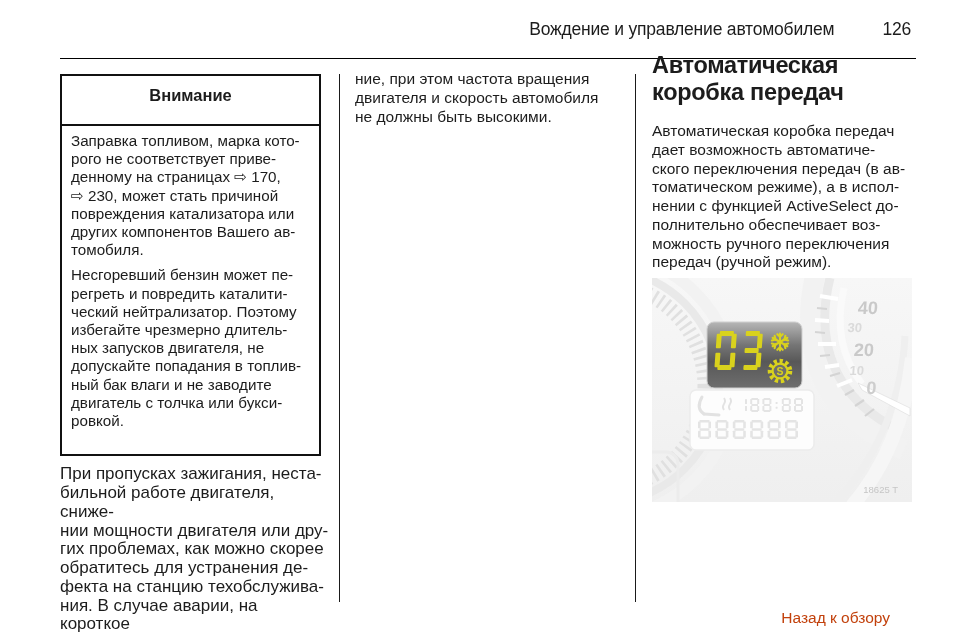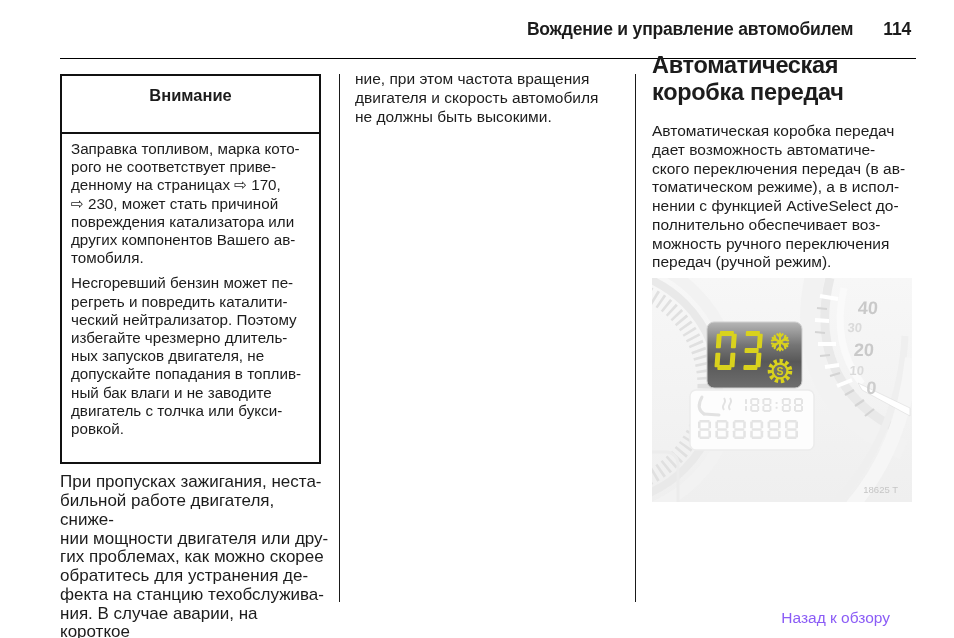--- a/index.html
+++ b/index.html
@@ -4,54 +4,54 @@
 <style>
   html,body{margin:0;padding:0;}
   body{
     width:954px;height:638px;position:relative;background:#ffffff;
     font-family:"Liberation Sans","DejaVu Sans",sans-serif;color:#1c1c1c;
     overflow:hidden;
   }
   .pre{white-space:pre-line;}
   
   .header{position:absolute;top:19px;left:60px;width:851px;display:flex;
-    justify-content:flex-end;align-items:baseline;gap:30px;
-    font-weight:700;font-size:17.5px;letter-spacing:-0.2px;}
+    justify-content:flex-end;align-items:baseline;gap:48px;
+    font-weight:400;font-size:17.5px;letter-spacing:-0.2px;}
   .header-rule{position:absolute;left:60px;top:58px;width:856px;height:1px;background:#000;}
   
   .vrule{position:absolute;top:74px;height:528px;width:1px;background:#1a1a1a;}
   .vrule1{left:339px;}
   .vrule2{left:635px;}
   
   .col1{position:absolute;left:60px;top:74px;width:261px;}
   .warning-box{border:2px solid #111;}
   .warning-title{text-align:center;font-weight:700;font-size:16.5px;
-    padding:10px 0 27px;border-bottom:2px solid #111;}
+    padding:10px 0 19px;border-bottom:2px solid #111;}
   .warning-body{padding:6px 9px 24px 9px;font-size:15.2px;line-height:18.2px;}
   .warning-body p{margin:0 0 7px 0;}
   .warning-body p:last-child{margin-bottom:0;}
   .col1-para{margin-top:9px;width:272px;font-size:17px;line-height:18.75px;}
   
   .col2{position:absolute;left:355px;top:70px;width:272px;font-size:15.5px;line-height:18.75px;}
   
   .col3{position:absolute;left:652px;top:52px;width:262px;}
   .col3 h1{margin:0 0 17px 0;font-size:23.5px;line-height:26.5px;font-weight:700;letter-spacing:-0.3px;}
   .col3 .body-para{margin:0;font-size:15.5px;line-height:18.75px;}
   .col3 h2{margin:19px 0 9px 0;font-size:20px;line-height:24px;font-weight:700;letter-spacing:-0.2px;}
   .figure-svg{display:block;margin-top:6px;}
   
   .footer-link{position:absolute;top:609px;left:652px;width:238px;text-align:right;
-    color:#8b5cf6;font-size:15.5px;}
+    color:#c2410c;font-size:15.5px;}
 </style>
 </head>
 <body>
 
 <div class="header">
   <span>Вождение и управление автомобилем</span>
-  <span>114</span>
+  <span>126</span>
 </div>
 <div class="header-rule"></div>
 
 <div class="vrule vrule1"></div>
 <div class="vrule vrule2"></div>
 
 <div class="col1">
   <div class="warning-box">
     <div class="warning-title">Внимание</div>
     <div class="warning-body">

